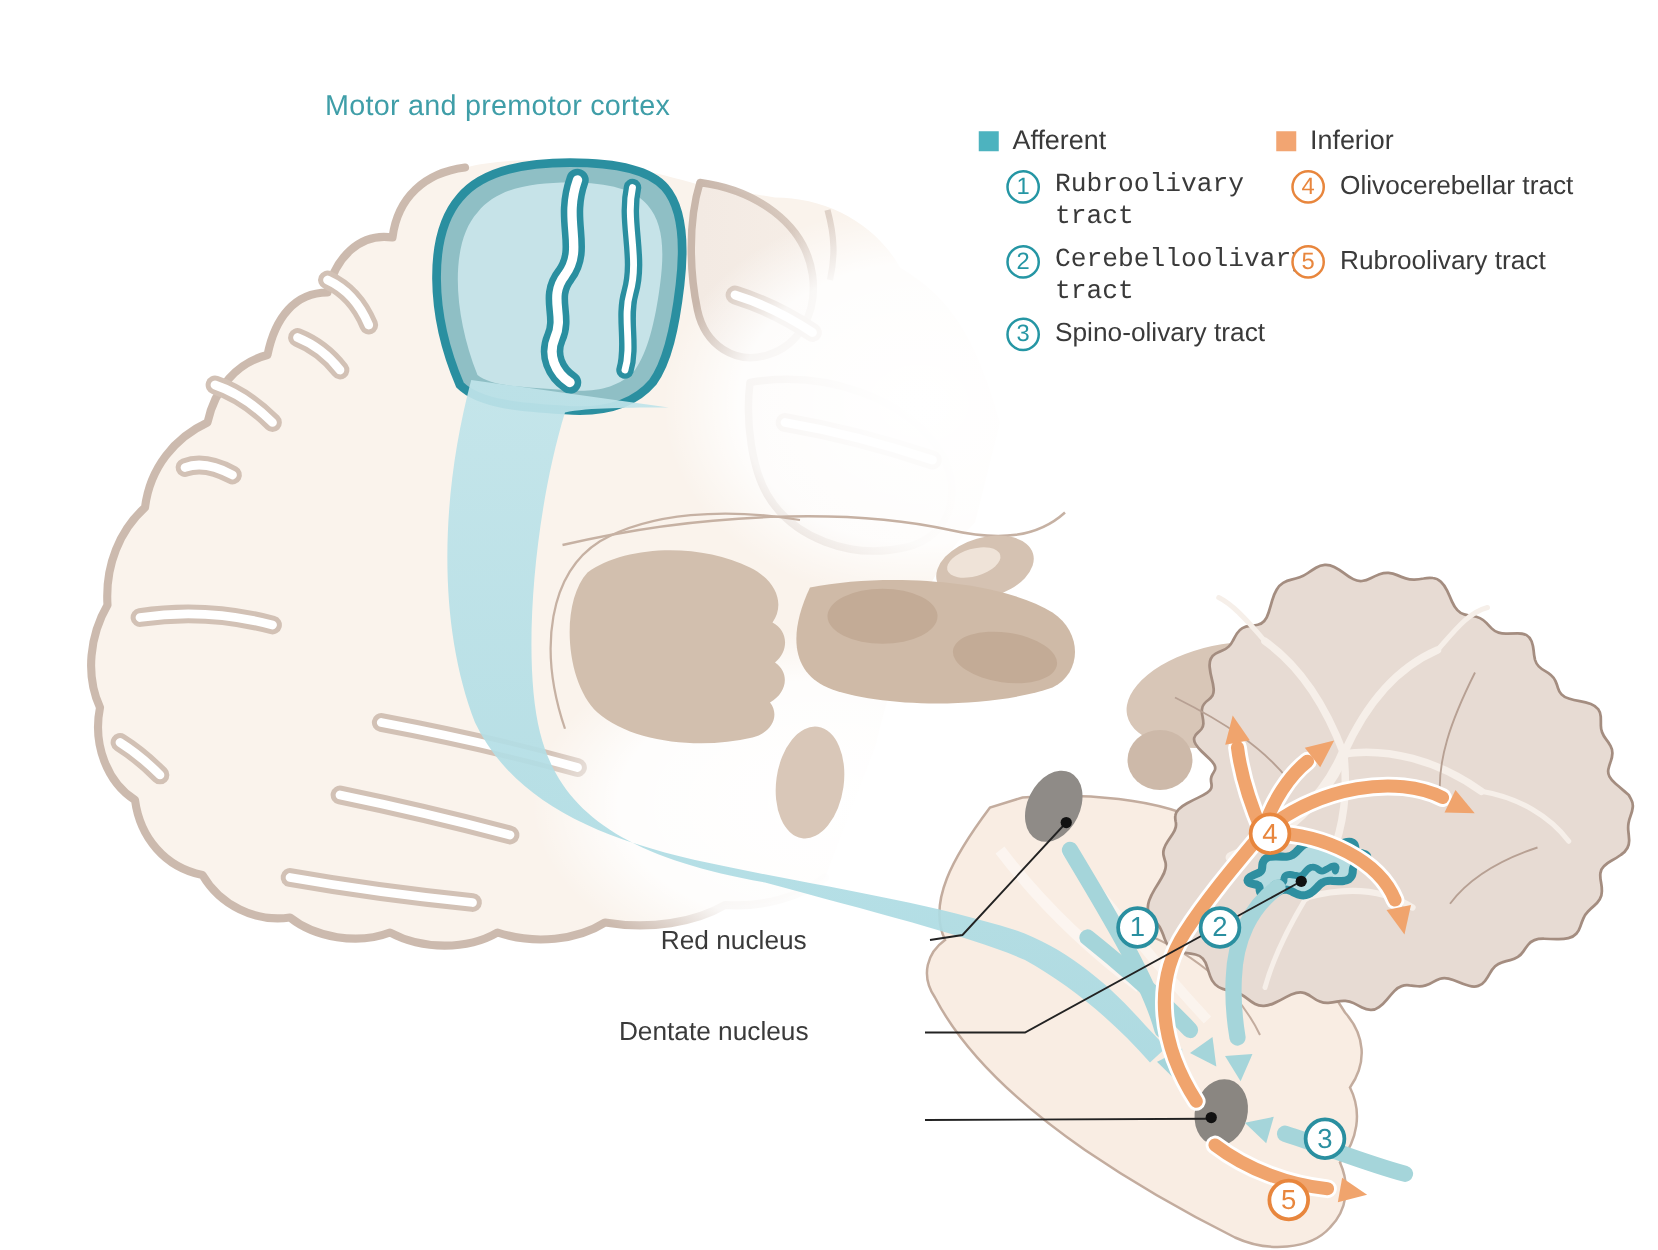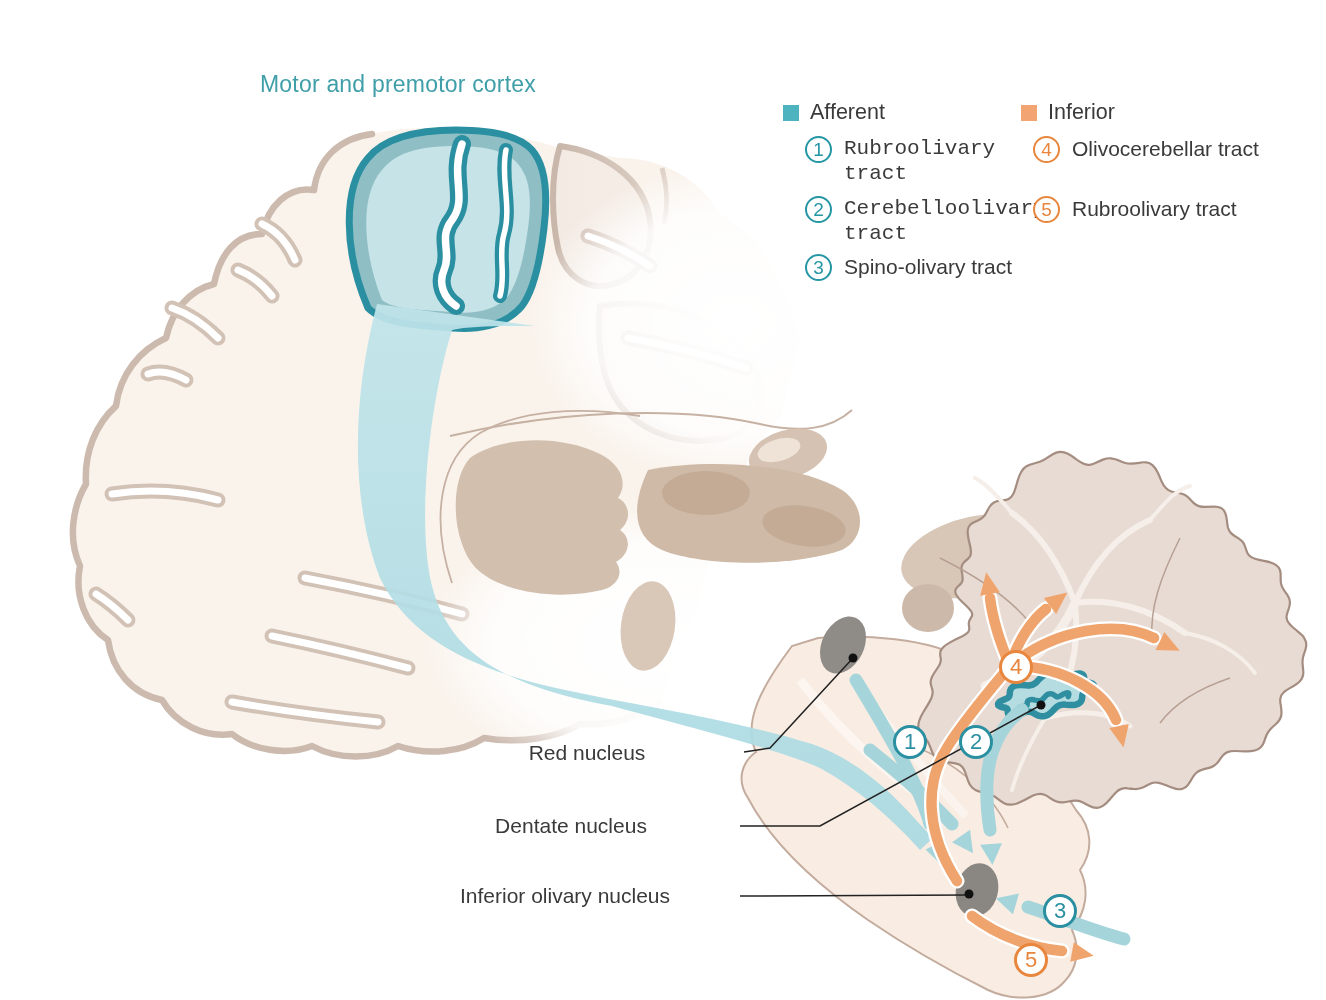--- a/index.html
+++ b/index.html
@@ -262,21 +262,20 @@
   <span class="numcirc orange">4</span>
   <span class="nowrap">Olivocerebellar tract</span>
 </div>
 <div class="abs legend-item" style="left:1033px;top:158px;">
   <span class="numcirc orange">5</span>
   <span class="nowrap">Rubroolivary tract</span>
 </div>
 
 <div class="abs anat-label" style="left:437px;width:300px;top:703px;">Red nucleus</div>
 <div class="abs anat-label" style="left:421px;width:300px;top:776px;">Dentate nucleus</div>
-<div class="abs anat-label" style="left:395px;width:340px;top:846px;">Inferior olivary nucleus</div>
 
 <div class="abs marker teal" style="left:893px;top:687px;">1</div>
 <div class="abs marker teal" style="left:959px;top:687px;">2</div>
 <div class="abs marker teal" style="left:1043px;top:856px;">3</div>
 <div class="abs marker orange" style="left:999px;top:612px;">4</div>
 <div class="abs marker orange" style="left:1014px;top:905px;">5</div>
 
 </div>
 
 </body></html>

